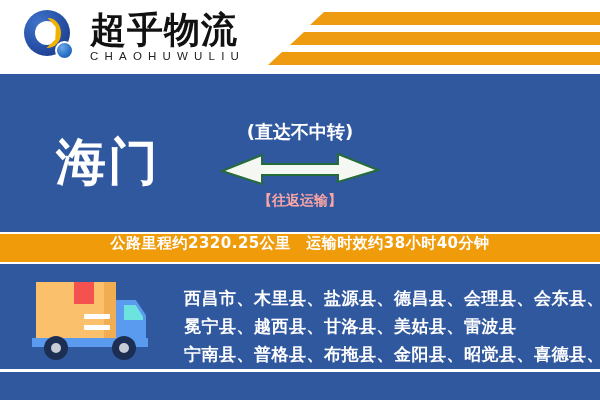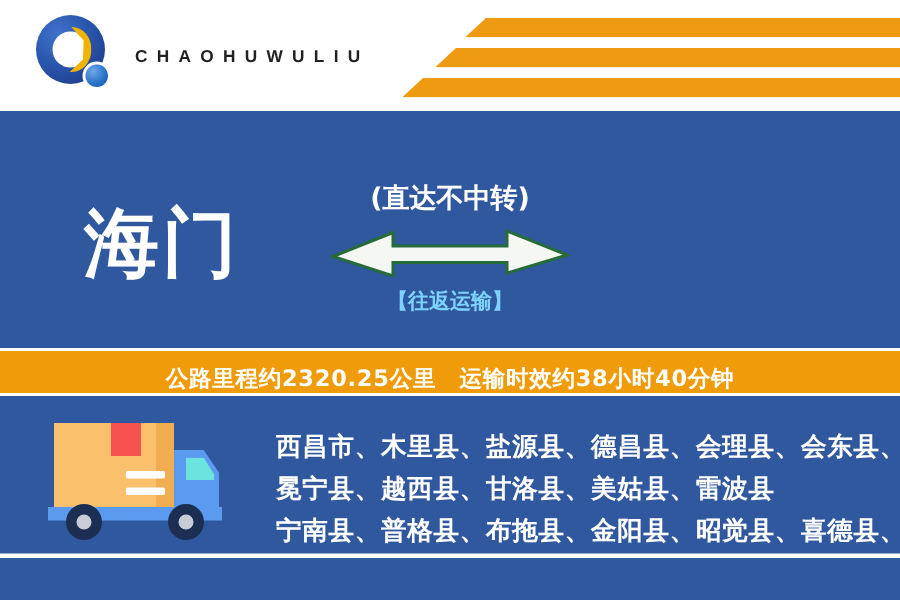--- a/index.html
+++ b/index.html
@@ -78,21 +78,21 @@
     font-size: 36px;
     font-weight: bold;
     color: #111111;
     letter-spacing: 1px;
     white-space: nowrap;
   }
   .logo-en {
     margin-top: 3px;
     font-family: "Liberation Sans", sans-serif;
     font-size: 11.5px;
-    font-weight: bold;
+    font-weight: normal;
     color: #222222;
     letter-spacing: 6.2px;
     white-space: nowrap;
   }
 
   .stripes {
     position: absolute;
     right: 0; top: 6px;
     width: 330px; height: 58px;
   }
@@ -163,36 +163,36 @@
     height: 34px;
     display: flex;
     justify-content: center;
     align-items: center;
   }
   .mid-bottom {
     margin-top: 7px;
     font-family: Liberation Sans, sans-serif;
     font-size: 14px;
     font-weight: bold;
-    color: #7dd3fc;
+    color: #fca5a5;
     white-space: nowrap;
   }
 
   
   .info-bar {
     position: absolute;
     left: 0; top: 160px;
     width: 600px;
     height: 32px;
     background: #ef9b0a;
     border-top: 2px solid #ffffff;
     border-bottom: 2px solid #ffffff;
     box-sizing: border-box;
     display: flex;
-    align-items: flex-end;
+    align-items: flex-start;
     justify-content: center;
   }
   .info-text {
     font-family: "DejaVu Sans", "Liberation Sans", sans-serif;
     font-size: 15px;
     font-weight: bold;
     color: #ffffff;
     letter-spacing: 0.5px;
     white-space: nowrap;
   }
@@ -313,20 +313,21 @@
   <div class="header">
 
     <div class="logo-wrap">
       <div class="logo-mark">
         <div class="logo-ring"></div>
         <div class="logo-hole"></div>
         <div class="logo-crescent"></div>
         <div class="logo-dot"></div>
       </div>
       <div class="logo-text-block">
+        <div class="logo-cn">超乎物流</div>
         <div class="logo-en">CHAOHUWULIU</div>
       </div>
     </div>
 
     <div class="stripes">
       <div class="stripe s1"></div>
       <div class="stripe s2"></div>
       <div class="stripe s3"></div>
     </div>
   </div>

